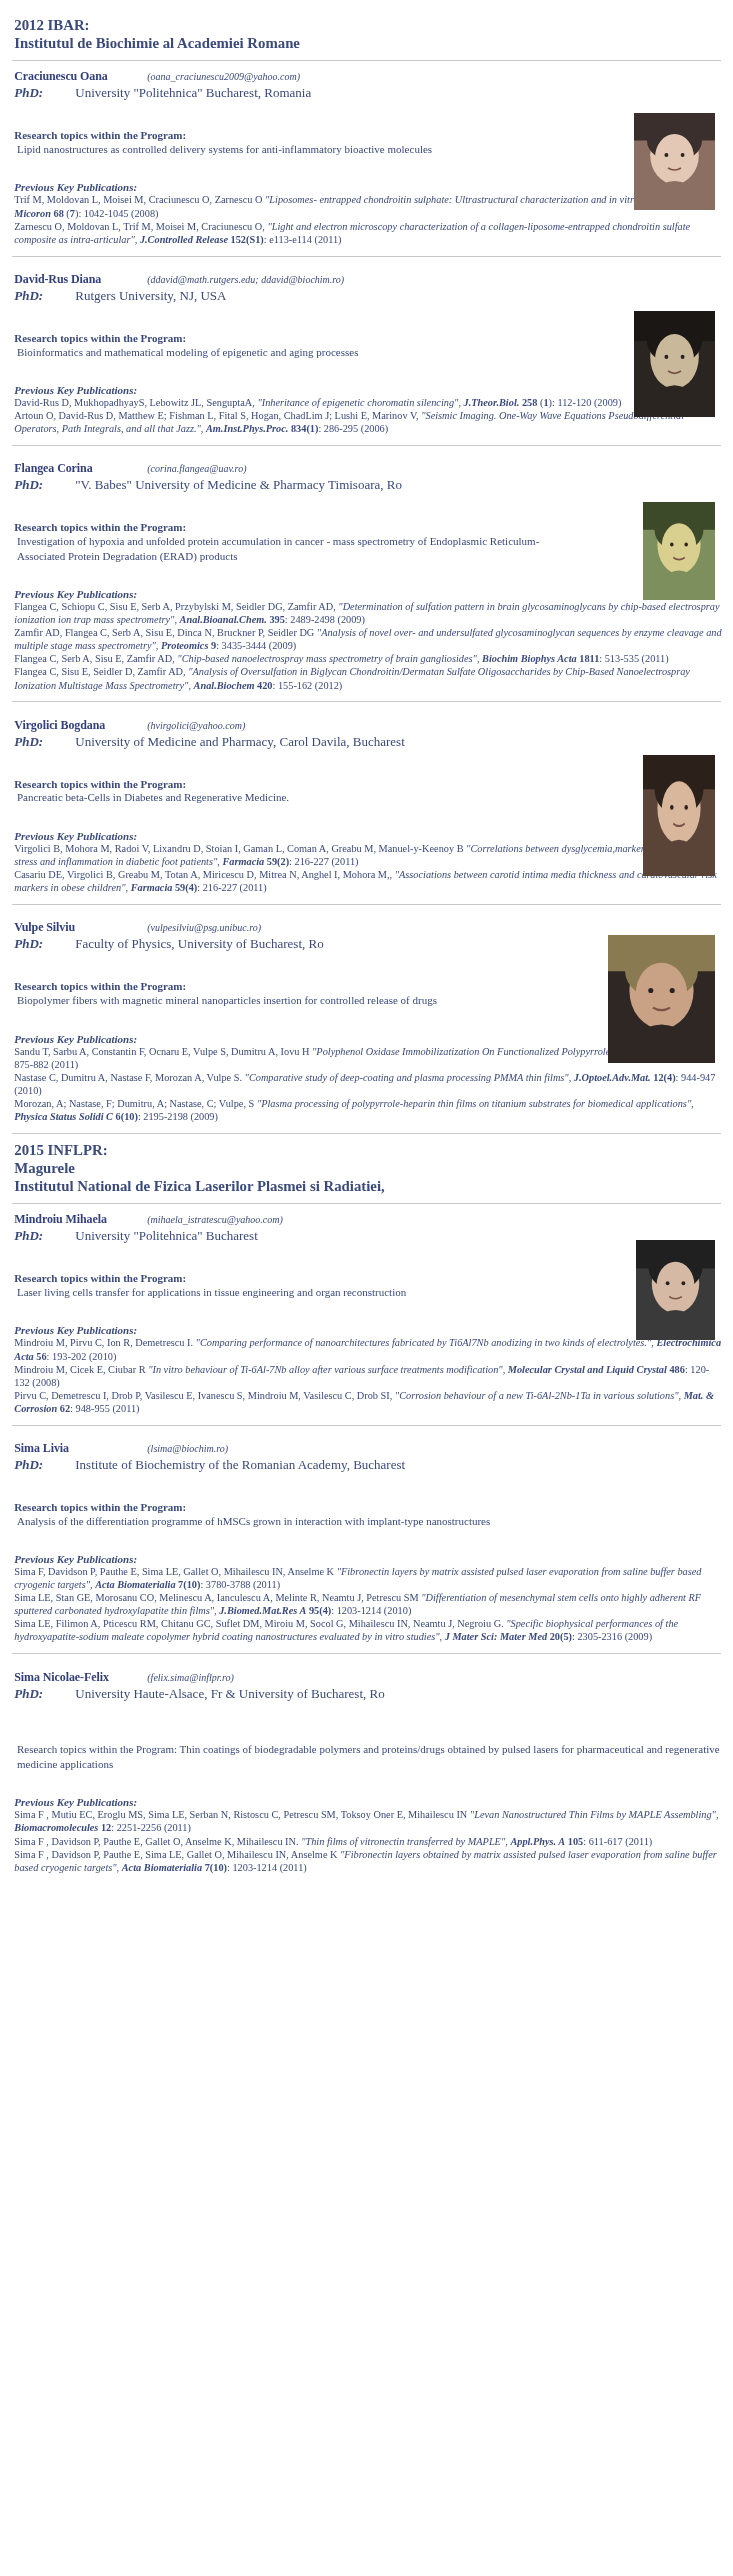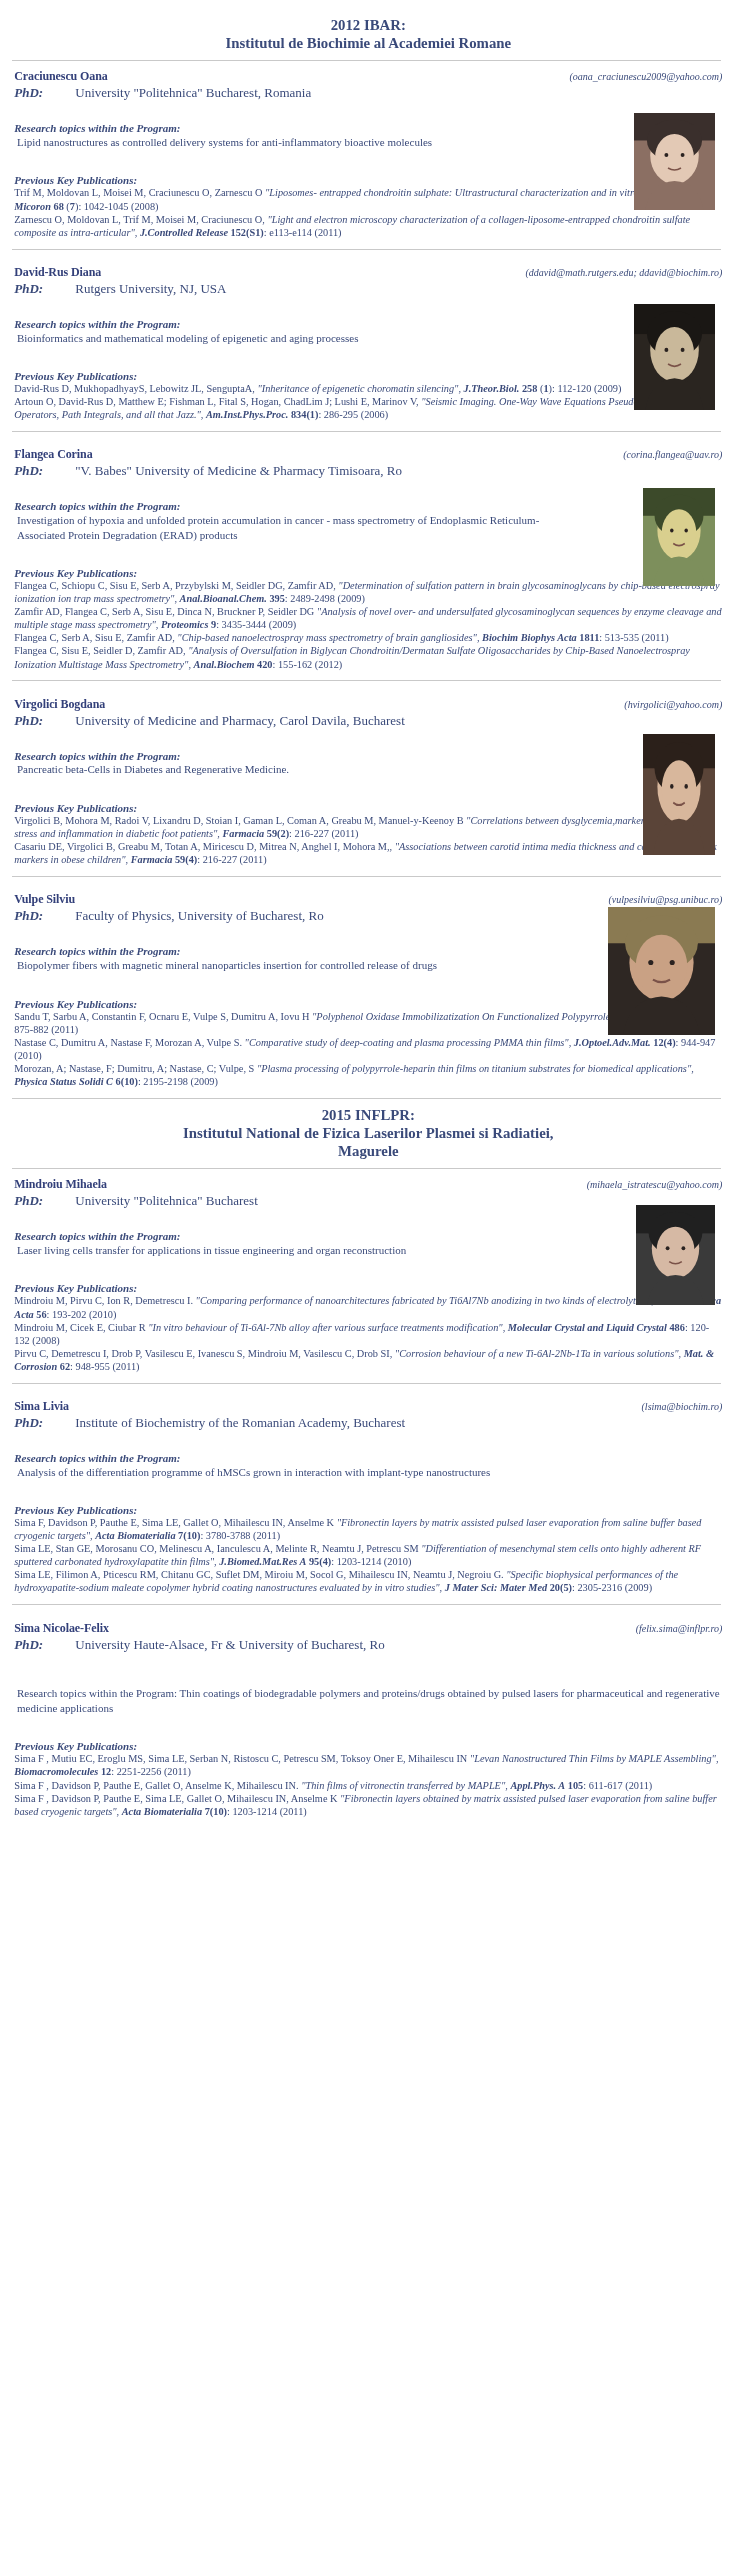--- a/index.html
+++ b/index.html
@@ -16,41 +16,40 @@
     width: 733px;
     padding: 12.5px 10.7px 9px 10.7px;
   }
   .section-title {
     font-weight: bold;
     font-size: 14.8px;
     line-height: 1.22;
     color: #3a4a7a;
     margin: 3.6px 0 0 3.6px;
   }
-  .section-title .line { display: block; text-align: center; }
+  .section-title .line { display: block; }
   .title-rule {
     border: 0;
     border-top: 1.8px solid #c9c9c9;
     margin: 8px 1.8px 0 1.8px;
   }
   .entry-rule {
     border: 0;
     border-top: 1.8px solid #c9c9c9;
     margin: 7.2px 1.8px 7.2px 1.8px;
   }
   .person {
     position: relative;
     min-height: 0.9px;
     padding: 8px 0 2.7px 3.6px;
   }
   .person-head {
     display: flex;
     align-items: baseline;
-    gap: 0;
-    justify-content: space-between;
+    gap: 15px;
   }
   .person-name {
     font-weight: bold;
     font-size: 12px;
     color: #33407a;
     min-width: 118px;
     letter-spacing: -0.1px;
   }
   .person-email {
     font-style: italic;
@@ -63,23 +62,22 @@
     margin-top: 0.9px;
   }
   .phd-label {
     font-weight: bold;
     font-style: italic;
     min-width: 61px;
   }
   .phd-value { color: #3a4a7a; }
   .block-head {
     font-weight: bold;
-    font-style: italic;
     font-size: 11px;
-    margin-top: 21px;
+    margin-top: 28px;
   }
   .topic-text {
     font-size: 11px;
     line-height: 1.32;
     padding-left: 2.7px;
     margin-top: 0.9px;
   }
   .pubs-head {
     font-weight: bold;
     font-style: italic;
@@ -262,22 +260,22 @@
           <div class="pubs-head">Previous Key Publications:</div>
           <div class="pub">Sandu T, Sarbu A, Constantin F, Ocnaru E, Vulpe S, Dumitru A, Iovu H <i>"Polyphenol Oxidase Immobilizatization On Functionalized Polypyrrole"</i>, <span class="jn">Rev.Roum.Chim.</span> <span class="jb">56</span>: 875-882 (2011)</div>
           <div class="pub">Nastase C, Dumitru A, Nastase F, Morozan A, Vulpe S. <i>"Comparative study of deep-coating and plasma processing PMMA thin films"</i>, <span class="jn">J.Optoel.Adv.Mat.</span> <span class="jb">12(4)</span>: 944-947 (2010)</div>
           <div class="pub">Morozan, A; Nastase, F; Dumitru, A; Nastase, C; Vulpe, S <i>"Plasma processing of polypyrrole-heparin thin films on titanium substrates for biomedical applications"</i>, <span class="jn">Physica Status Solidi C</span> <span class="jb">6(10)</span>: 2195-2198 (2009)</div>
         </div>
         <hr class="entry-rule">
       </div>
       <div class="section">
         <div class="section-title">
           <span class="line">2015 INFLPR:</span>
+          <span class="line">Magurele</span>
           <span class="line">Institutul National de Fizica Laserilor Plasmei si Radiatiei,</span>
-          <span class="line">Magurele</span>
         </div>
         <hr class="title-rule">
         <div class="person">
           <div class="photo" style="top:36px;width:79px;height:100px;">
             <svg class="ph-inner" viewBox="0 0 100 120" preserveAspectRatio="none">
               <rect x="0" y="0" width="100" height="120" fill="#3a3a3a"></rect>
               <rect x="0" y="0" width="100" height="34" fill="#202020"></rect>
               <ellipse cx="50" cy="52" rx="30" ry="36" fill="#d6b9a4"></ellipse>
               <ellipse cx="50" cy="34" rx="34" ry="26" fill="#202020"></ellipse>
               <ellipse cx="50" cy="55" rx="24" ry="29" fill="#d6b9a4"></ellipse>

